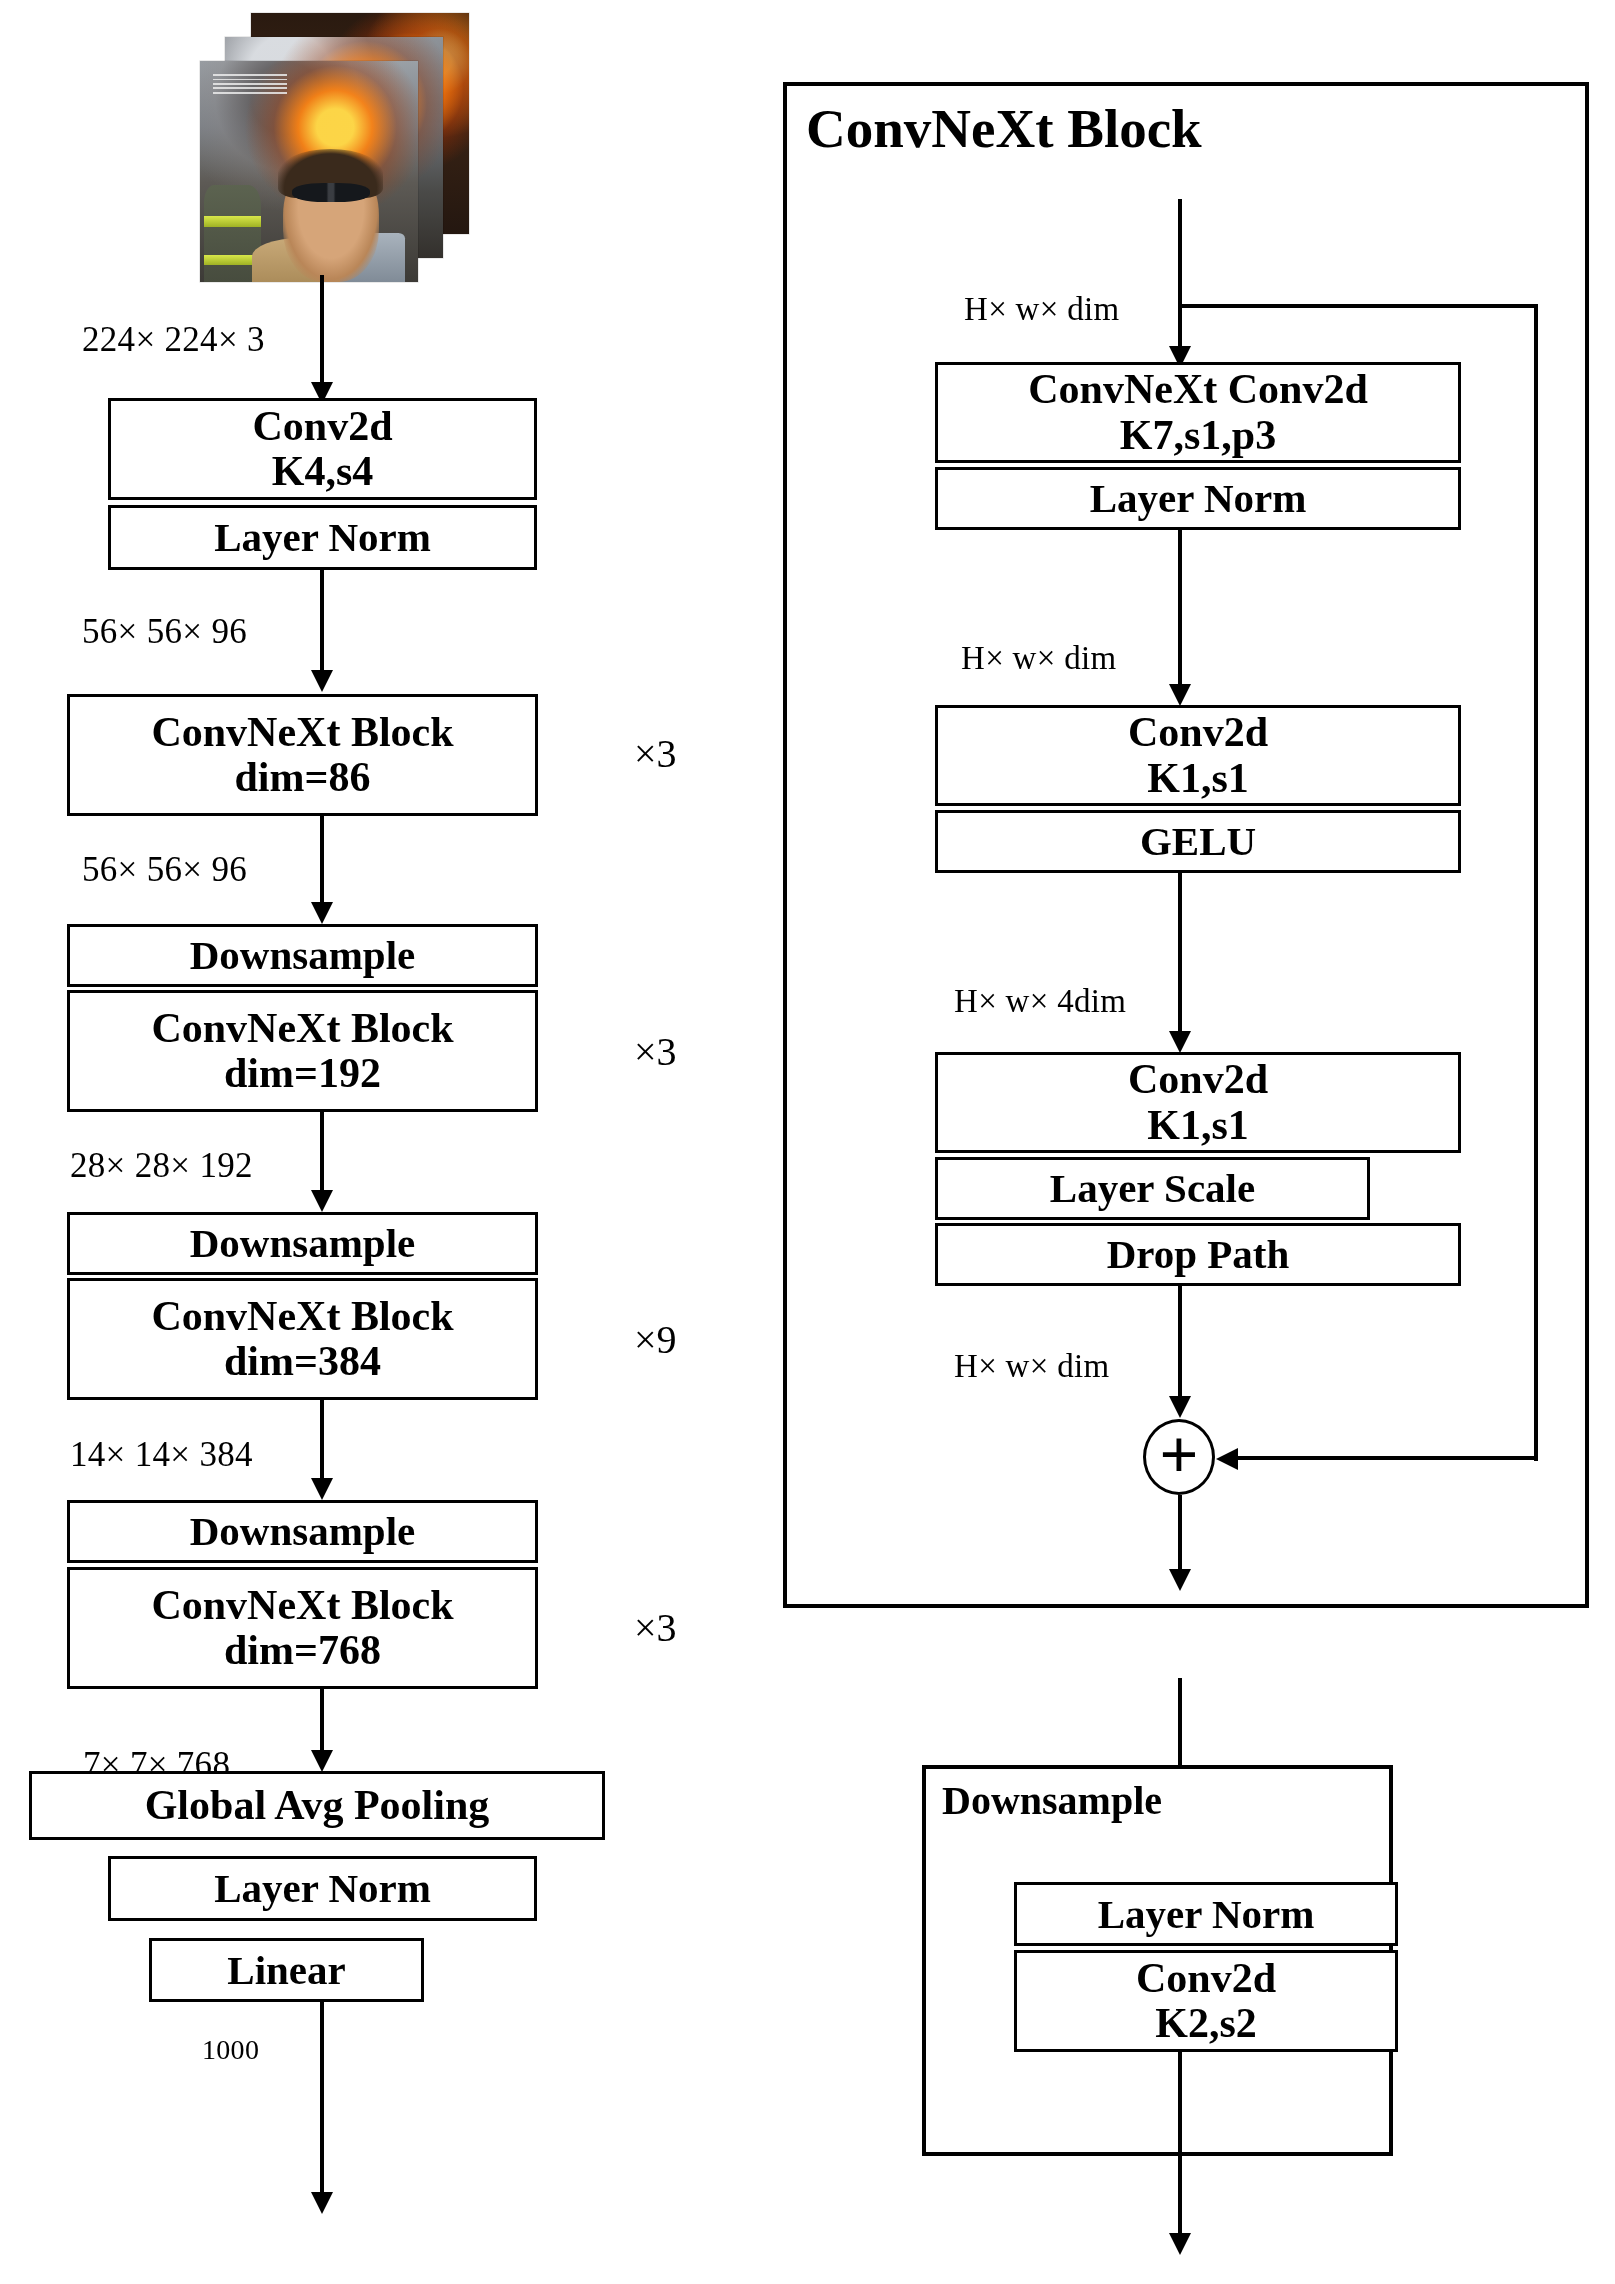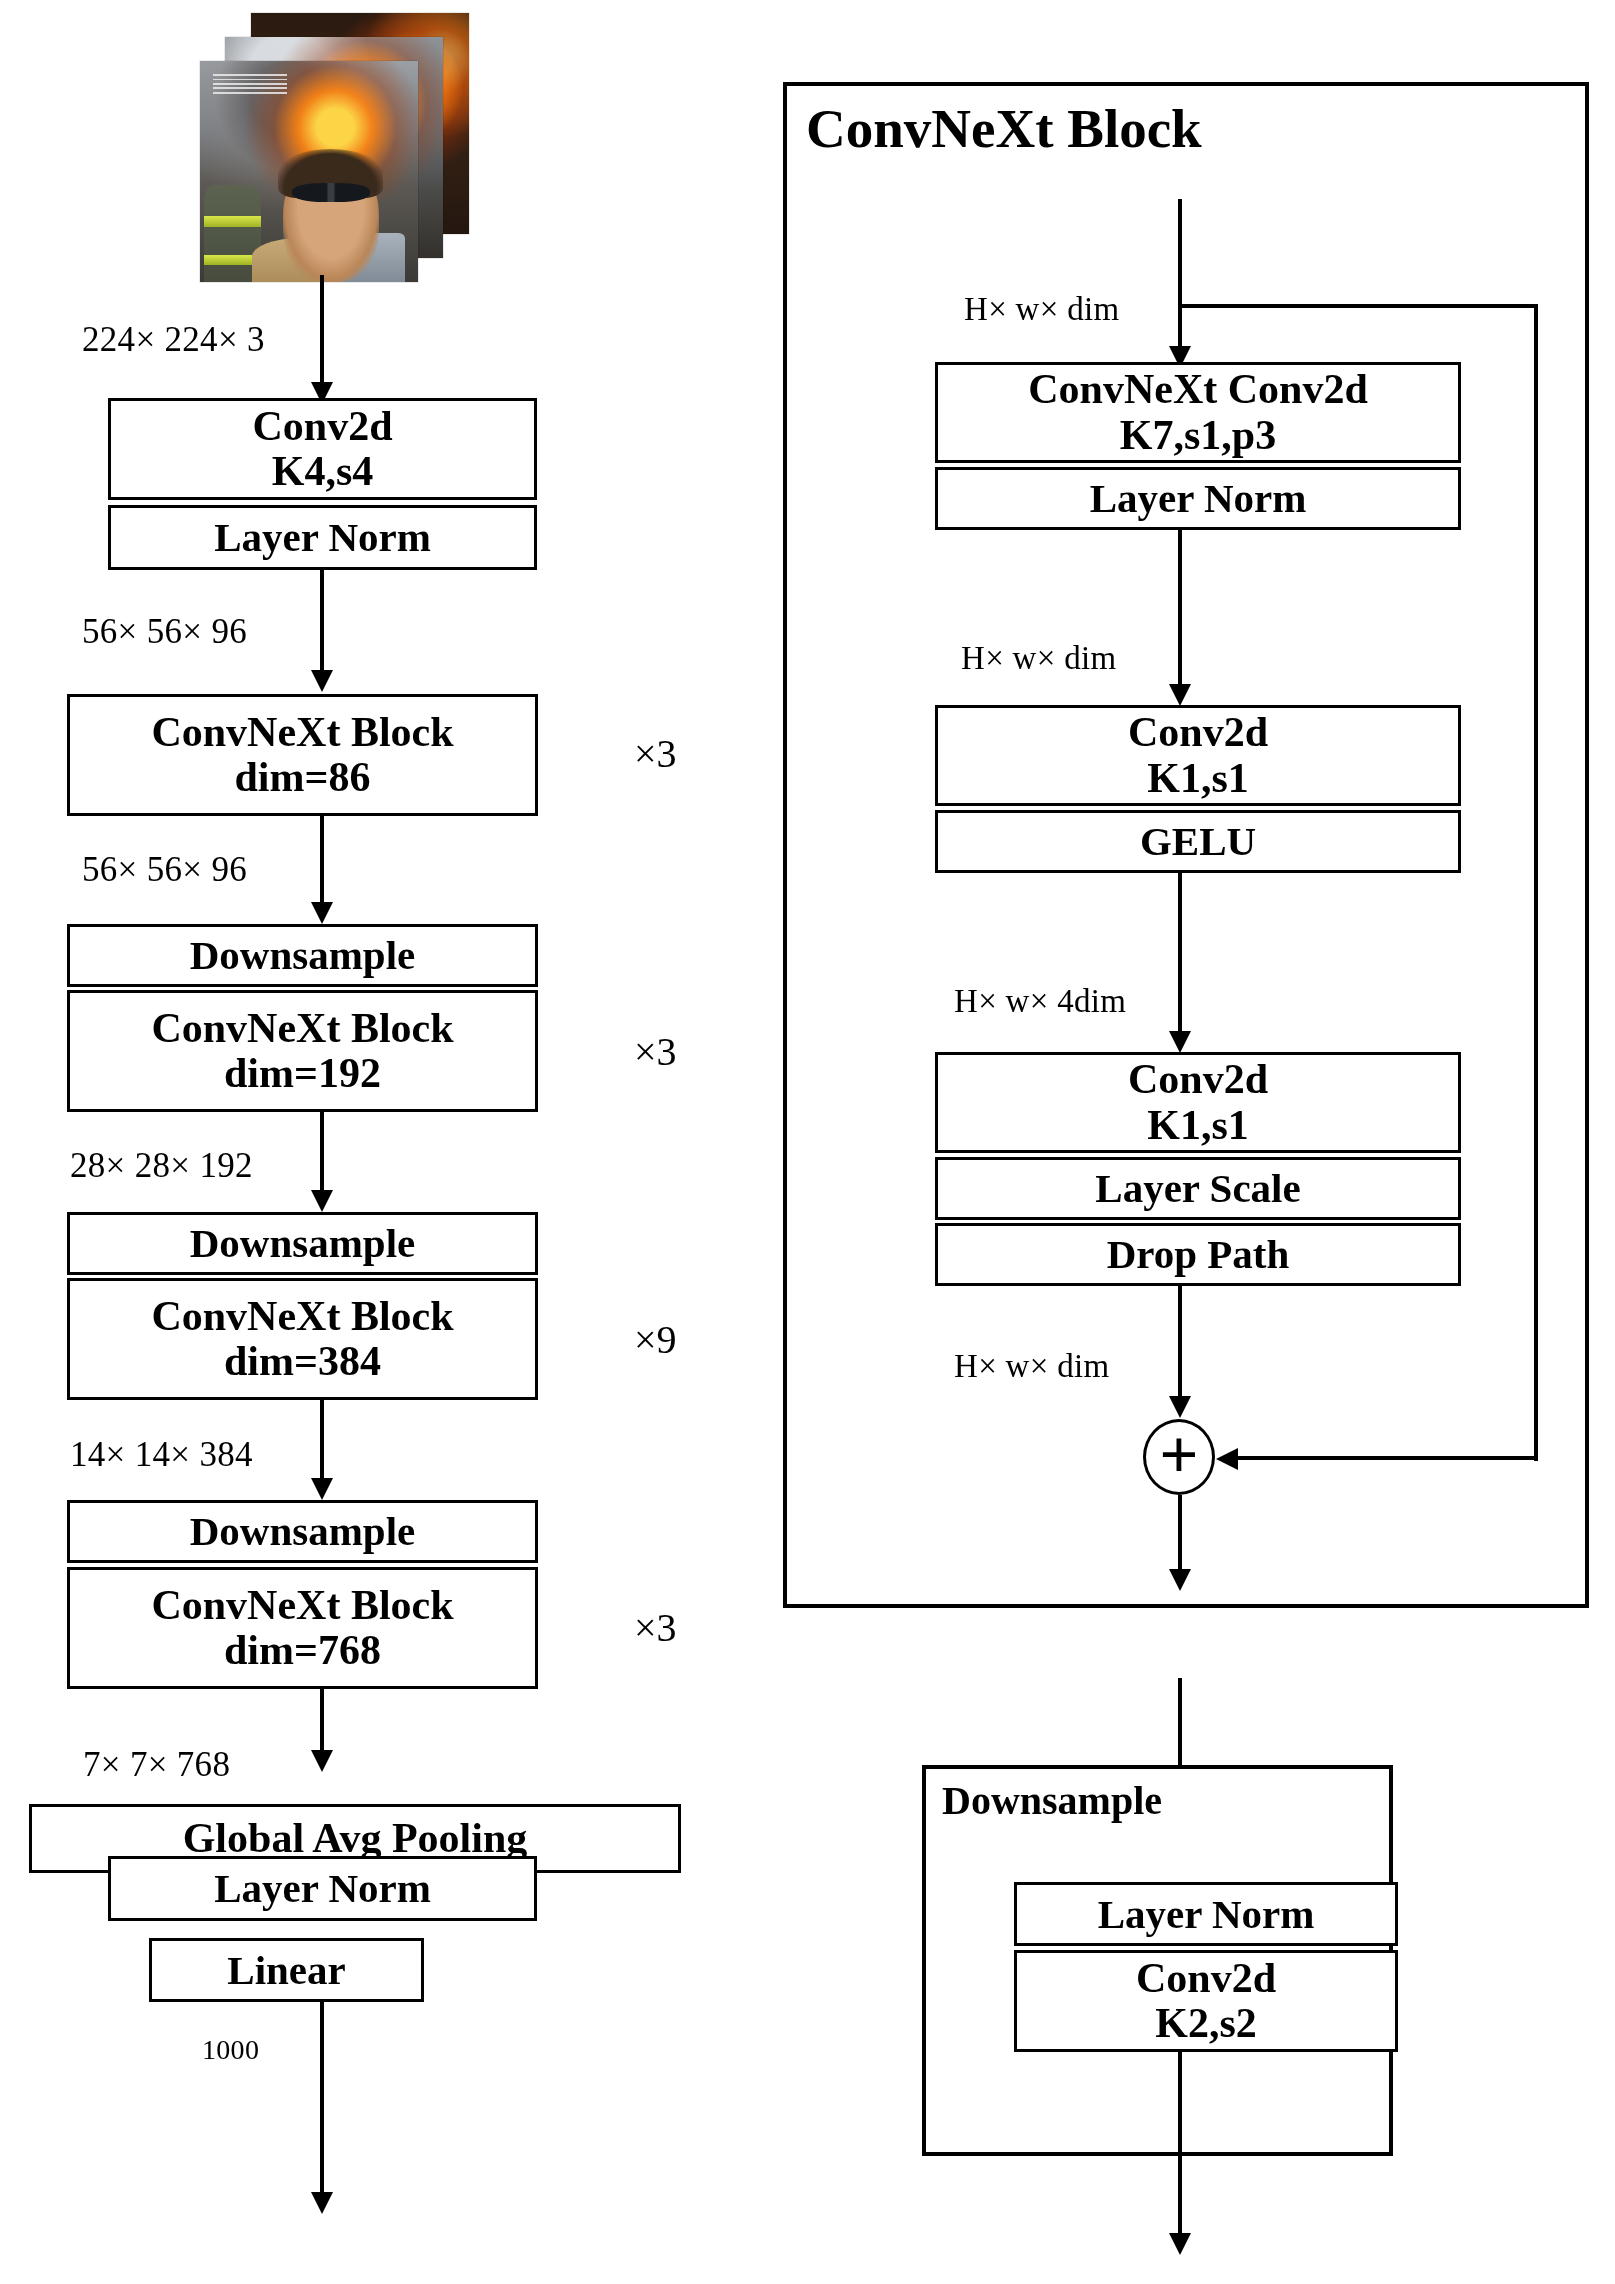--- a/index.html
+++ b/index.html
@@ -152,21 +152,21 @@
   <div class="box" style="left:67px;top:1567px;width:471px;height:122px;font-size:42px;">
     <span class="ln">ConvNeXt Block</span>
     <span class="ln">dim=768</span>
   </div>
   <div class="mult" style="left:634px;top:1604px;font-size:40px;">×3</div>
 
   <div class="vline" style="left:320px;top:1688px;height:70px;"></div>
   <div class="arrowhead" style="left:311px;top:1750px;"></div>
   <div class="dim" style="left:83px;top:1709px;font-size:35px;margin-top:36px;">7× 7× 768</div>
 
-  <div class="box" style="left:29px;top:1771px;width:652px;height:69px;font-size:42px;margin-top:33px;">
+  <div class="box" style="left:29px;top:1771px;width:576px;height:69px;font-size:42px;">
     <span class="ln">Global Avg Pooling</span>
   </div>
 
   <div class="box" style="left:108px;top:1856px;width:429px;height:65px;font-size:41px;">
     <span class="ln">Layer Norm</span>
   </div>
 
   <div class="box" style="left:149px;top:1938px;width:275px;height:64px;font-size:41px;">
     <span class="ln">Linear</span>
   </div>
@@ -211,21 +211,21 @@
 
   <div class="vline" style="left:1178px;top:872px;height:168px;"></div>
   <div class="arrowhead" style="left:1169px;top:1031px;"></div>
   <div class="dim" style="left:954px;top:983px;font-size:33px;">H× w× 4dim</div>
 
   <div class="box" style="left:935px;top:1052px;width:526px;height:101px;font-size:42px;">
     <span class="ln">Conv2d</span>
     <span class="ln">K1,s1</span>
   </div>
 
-  <div class="box" style="left:935px;top:1157px;width:526px;height:63px;font-size:41px;">
+  <div class="box" style="left:935px;top:1157px;width:435px;height:63px;font-size:41px;">
     <span class="ln">Layer Scale</span>
   </div>
 
   <div class="box" style="left:935px;top:1223px;width:526px;height:63px;font-size:41px;text-align:right;">
     <span class="ln">Drop Path</span>
   </div>
 
   <div class="vline" style="left:1178px;top:1286px;height:118px;"></div>
   <div class="arrowhead" style="left:1169px;top:1396px;"></div>
   <div class="dim" style="left:954px;top:1348px;font-size:33px;">H× w× dim</div>

